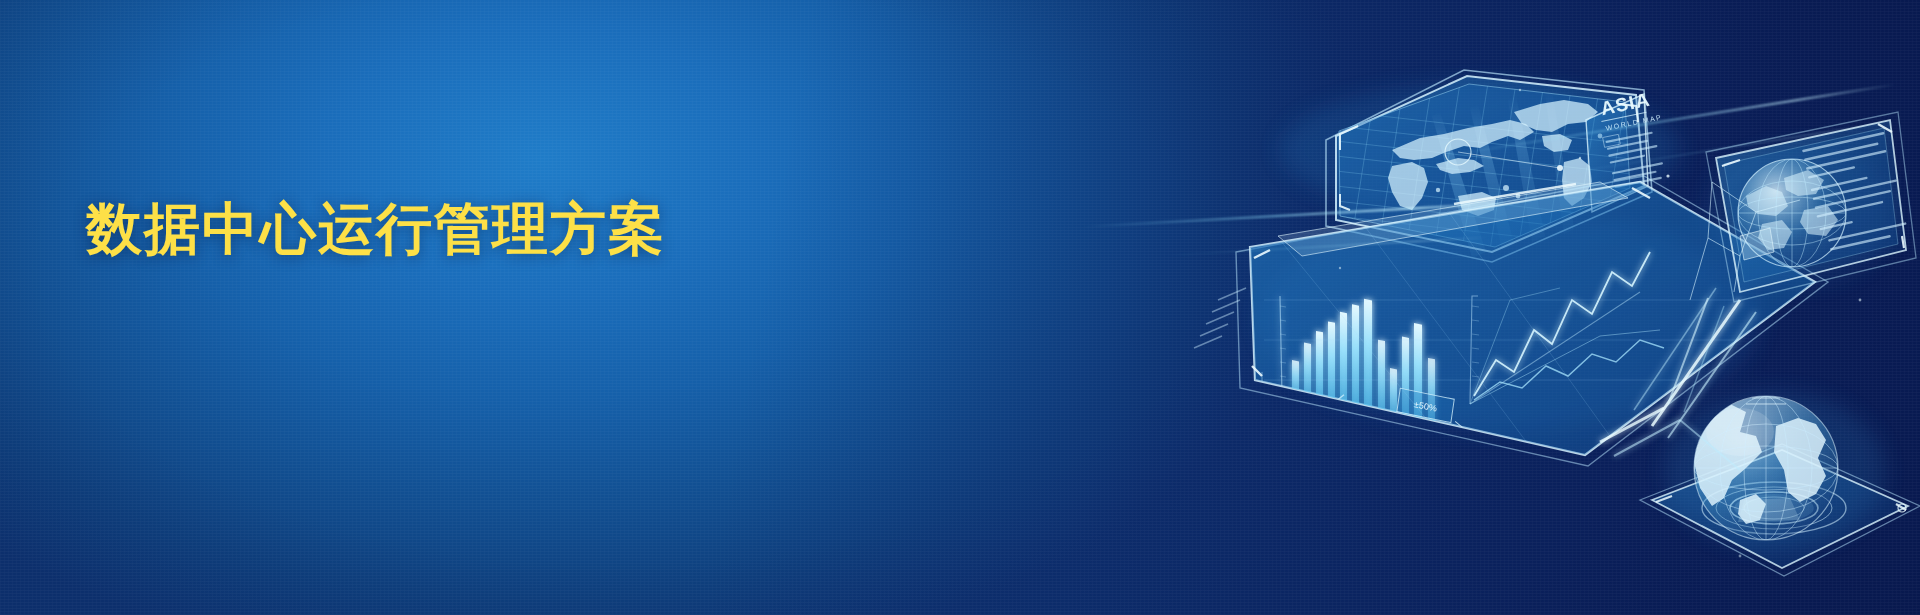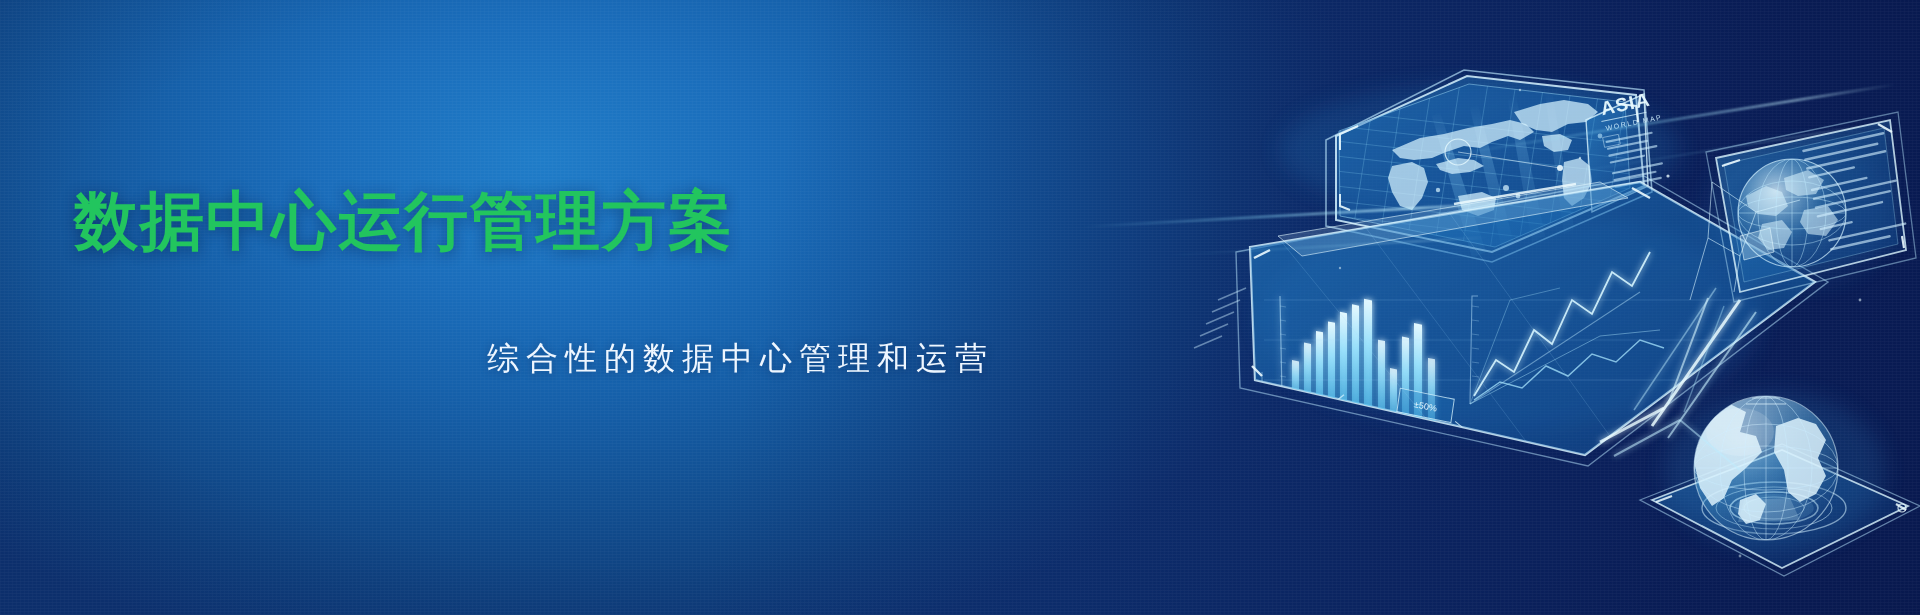--- a/index.html
+++ b/index.html
@@ -60,25 +60,25 @@
     left: 0;
     top: 0;
     width: 1060px;
     height: 615px;
     z-index: 40;
   }
   .title {
     position: absolute;
     left: 70px;
     top: 185px;
-    margin: 4px;
-    font-size: 64px;
+    margin: 16px;
+    font-size: 56px;
     line-height: 1.0;
     font-weight: 700;
-    color: #22c55e;
+    color: #fde047;
     letter-spacing: 2px;
     white-space: nowrap;
     text-shadow: 0 2px 14px rgba(4,22,64,.45);
   }
   .subtitle {
     position: absolute;
     left: 487px;
     top: 342px;
     margin: 0;
     font-size: 32px;
@@ -531,16 +531,15 @@
     </svg>
   </div>
 
   <div class="glow-streak streak-a"></div>
   <div class="glow-streak streak-b"></div>
   <div class="glow-streak streak-c"></div>
   <div class="glow-streak streak-d"></div>
 
   <div class="copy">
     <h1 class="title">数据中心运行管理方案</h1>
-    <p class="subtitle">综合性的数据中心管理和运营</p>
   </div>
 
 </div>
 
 </body></html>

